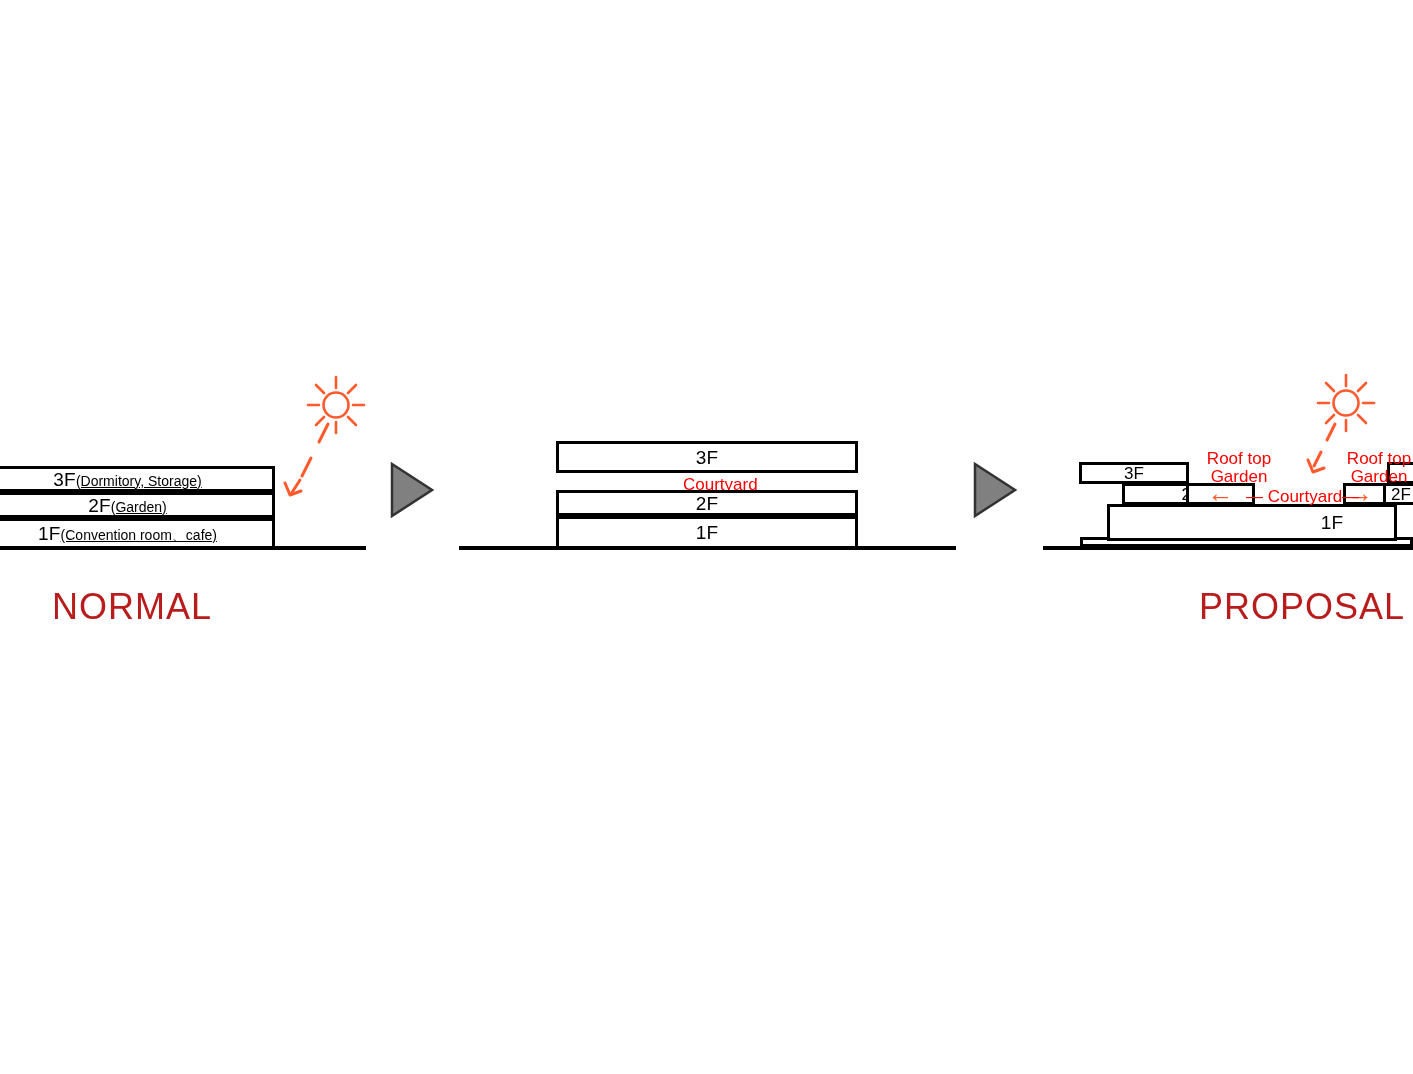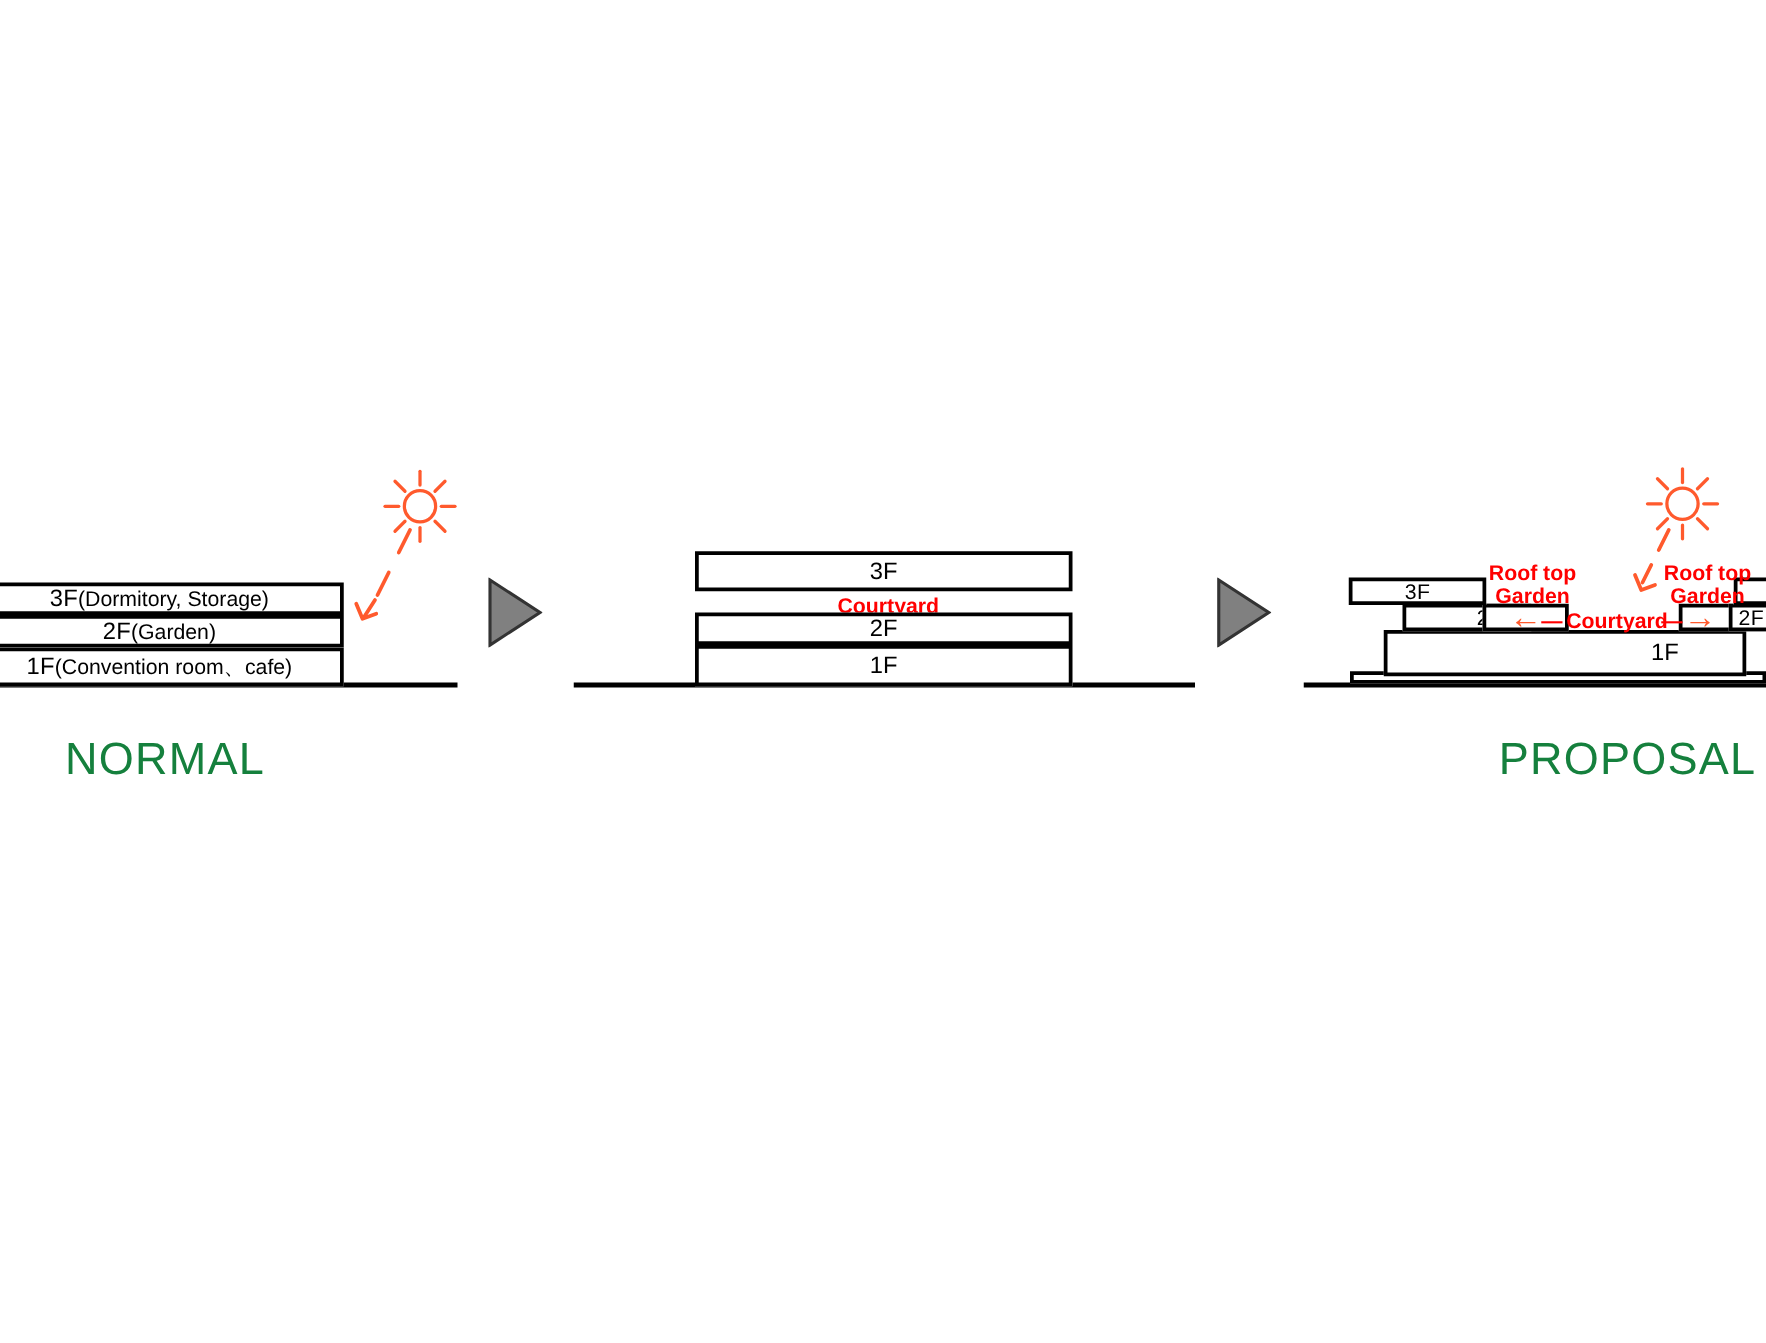--- a/index.html
+++ b/index.html
@@ -31,38 +31,39 @@
     background:#000000;
   }
   .floor-label{
     font-size:19px;
     font-weight:500;
     letter-spacing:0.2px;
     white-space:nowrap;
     line-height:1;
   }
   .floor-label .fnum{font-size:19px;}
-  .floor-label .fuse{font-size:17px;letter-spacing:0px;}
+  .floor-label .fuse{font-size:14px;letter-spacing:0px;text-decoration:underline;}
   .caption{
     position:absolute;
     font-size:36px;
     font-weight:500;
     letter-spacing:1px;
-    color:#15803d;
+    color:#b91c1c;
     white-space:nowrap;
     line-height:1;
   }
   .red-text{
     position:absolute;
     color:#ff0000;
     font-size:17px;
-    font-weight:700;
+    font-weight:400;
     white-space:nowrap;
     line-height:1.08;
     text-align:center;
+    margin-left:13px;
   }
   .arrow-tri{
     position:absolute;
   }
   .sun{position:absolute;}
   .ray-arrow{position:absolute;}
   .flow-arrow{
     position:absolute;
     color:#ff5a2d;
     font-size:26px;

